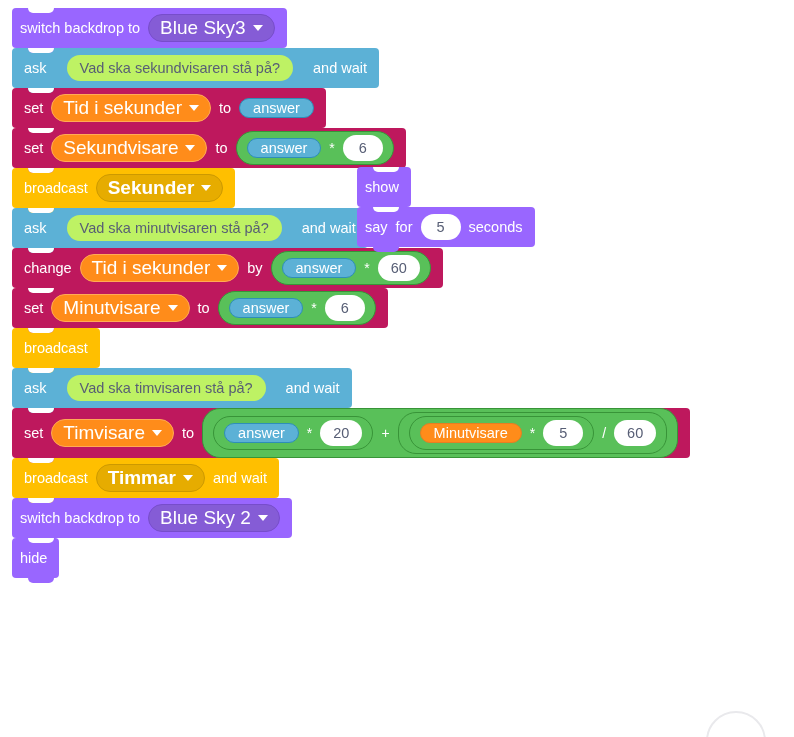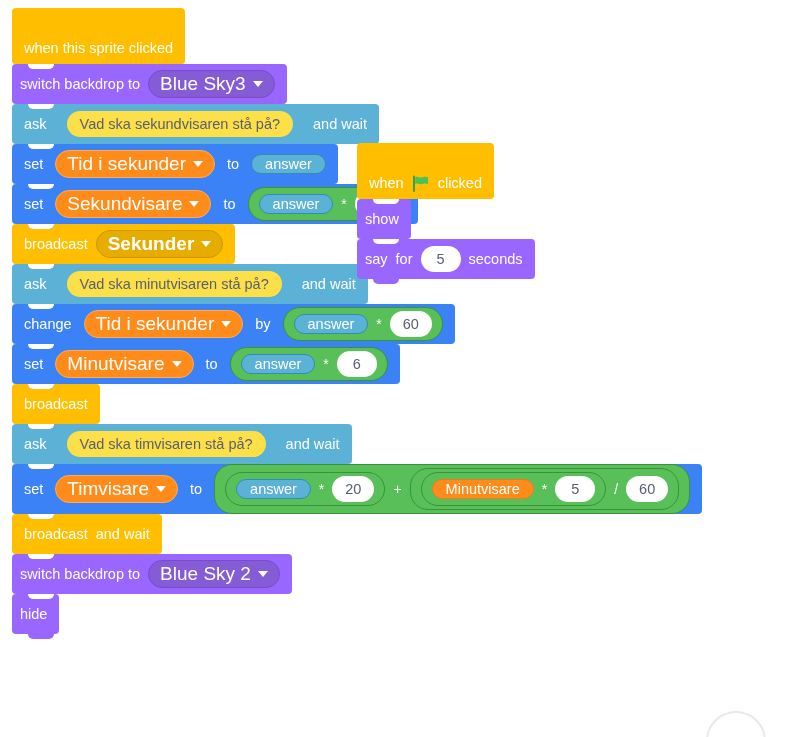--- a/index.html
+++ b/index.html
@@ -69,25 +69,25 @@
   .hat .hat-body::after{
     content:"";position:absolute;left:16px;top:100%;
     width:26px;height:5px;border-radius:0 0 6px 6px;
     background:inherit;z-index:2;
   }
 
   
   .c-events   {background:#FFBF00;}
   .c-looks    {background:#9966FF;padding-left:8px;}
   .c-sensing  {background:#5CB1D6;gap:20px;}
-  .c-variables{background:#3b82f6;gap:12px;}
+  .c-variables{background:#be185d;}
 
   
   .oval-text{
-    background:#fde047;
+    background:#bef264;
     color:#575E75;
     border-radius:16px;
     padding:4px 13px;
     font-size:14.5px;
     line-height:18px;
     white-space:nowrap;
     box-sizing:border-box;
   }
   .oval-num{
     background:#ffffff;
@@ -156,26 +156,20 @@
     right:28px;bottom:-34px;
   }
 </style>
 </head>
 <body>
 
 <div class="canvas">
 
   <div class="script" style="left:12px; top:8px;">
 
-    <div class="hat c-events">
-      <div class="hat-dome"></div>
-      <div class="hat-body">
-        <span class="lbl">when this sprite clicked</span>
-      </div>
-    </div>
 
     <div class="blk c-looks">
       <span class="lbl">switch backdrop to</span>
       <span class="dropdown dd-looks">
         <span>Blue Sky3</span>
         <span class="caret"></span>
       </span>
     </div>
 
     <div class="blk c-sensing">
@@ -284,20 +278,24 @@
             <span class="oval-num">5</span>
           </span>
           <span class="sym">/</span>
           <span class="oval-num">60</span>
         </span>
       </span>
     </div>
 
     <div class="blk c-events">
       <span class="lbl">broadcast</span>
+      <span class="dropdown dd-events">
+        <span>Timmar</span>
+        <span class="caret"></span>
+      </span>
       <span class="lbl">and wait</span>
     </div>
 
     <div class="blk c-looks">
       <span class="lbl">switch backdrop to</span>
       <span class="dropdown dd-looks">
         <span>Blue Sky 2</span>
         <span class="caret"></span>
       </span>
     </div>
@@ -305,30 +303,20 @@
     <div class="blk c-looks">
       <span class="lbl">hide</span>
     </div>
 
   </div>
 
   <div class="script" style="left:357px; top:143px;">
 
     <div class="hat c-events">
       <div class="hat-dome"></div>
-      <div class="hat-body">
-        <span class="lbl">when</span>
-        <span class="flag">
-          <svg width="18" height="17" viewBox="0 0 18 17">
-            <path d="M2 1.5 L2 16" stroke="#3E9E47" stroke-width="2" stroke-linecap="round" fill="none"></path>
-            <path d="M3.2 2.2 C6 0.6 8.2 3.4 11 2.2 C13 1.4 14.6 1.6 16 2.4 L16 9.2 C14.6 8.4 13 8.2 11 9 C8.2 10.2 6 7.4 3.2 9 Z" fill="#4CBF56"></path>
-          </svg>
-        </span>
-        <span class="lbl">clicked</span>
-      </div>
     </div>
 
     <div class="blk c-looks">
       <span class="lbl">show</span>
     </div>
 
     <div class="blk c-looks">
       <span class="lbl">say</span>
       <span class="lbl">for</span>
       <span class="oval-num">5</span>

